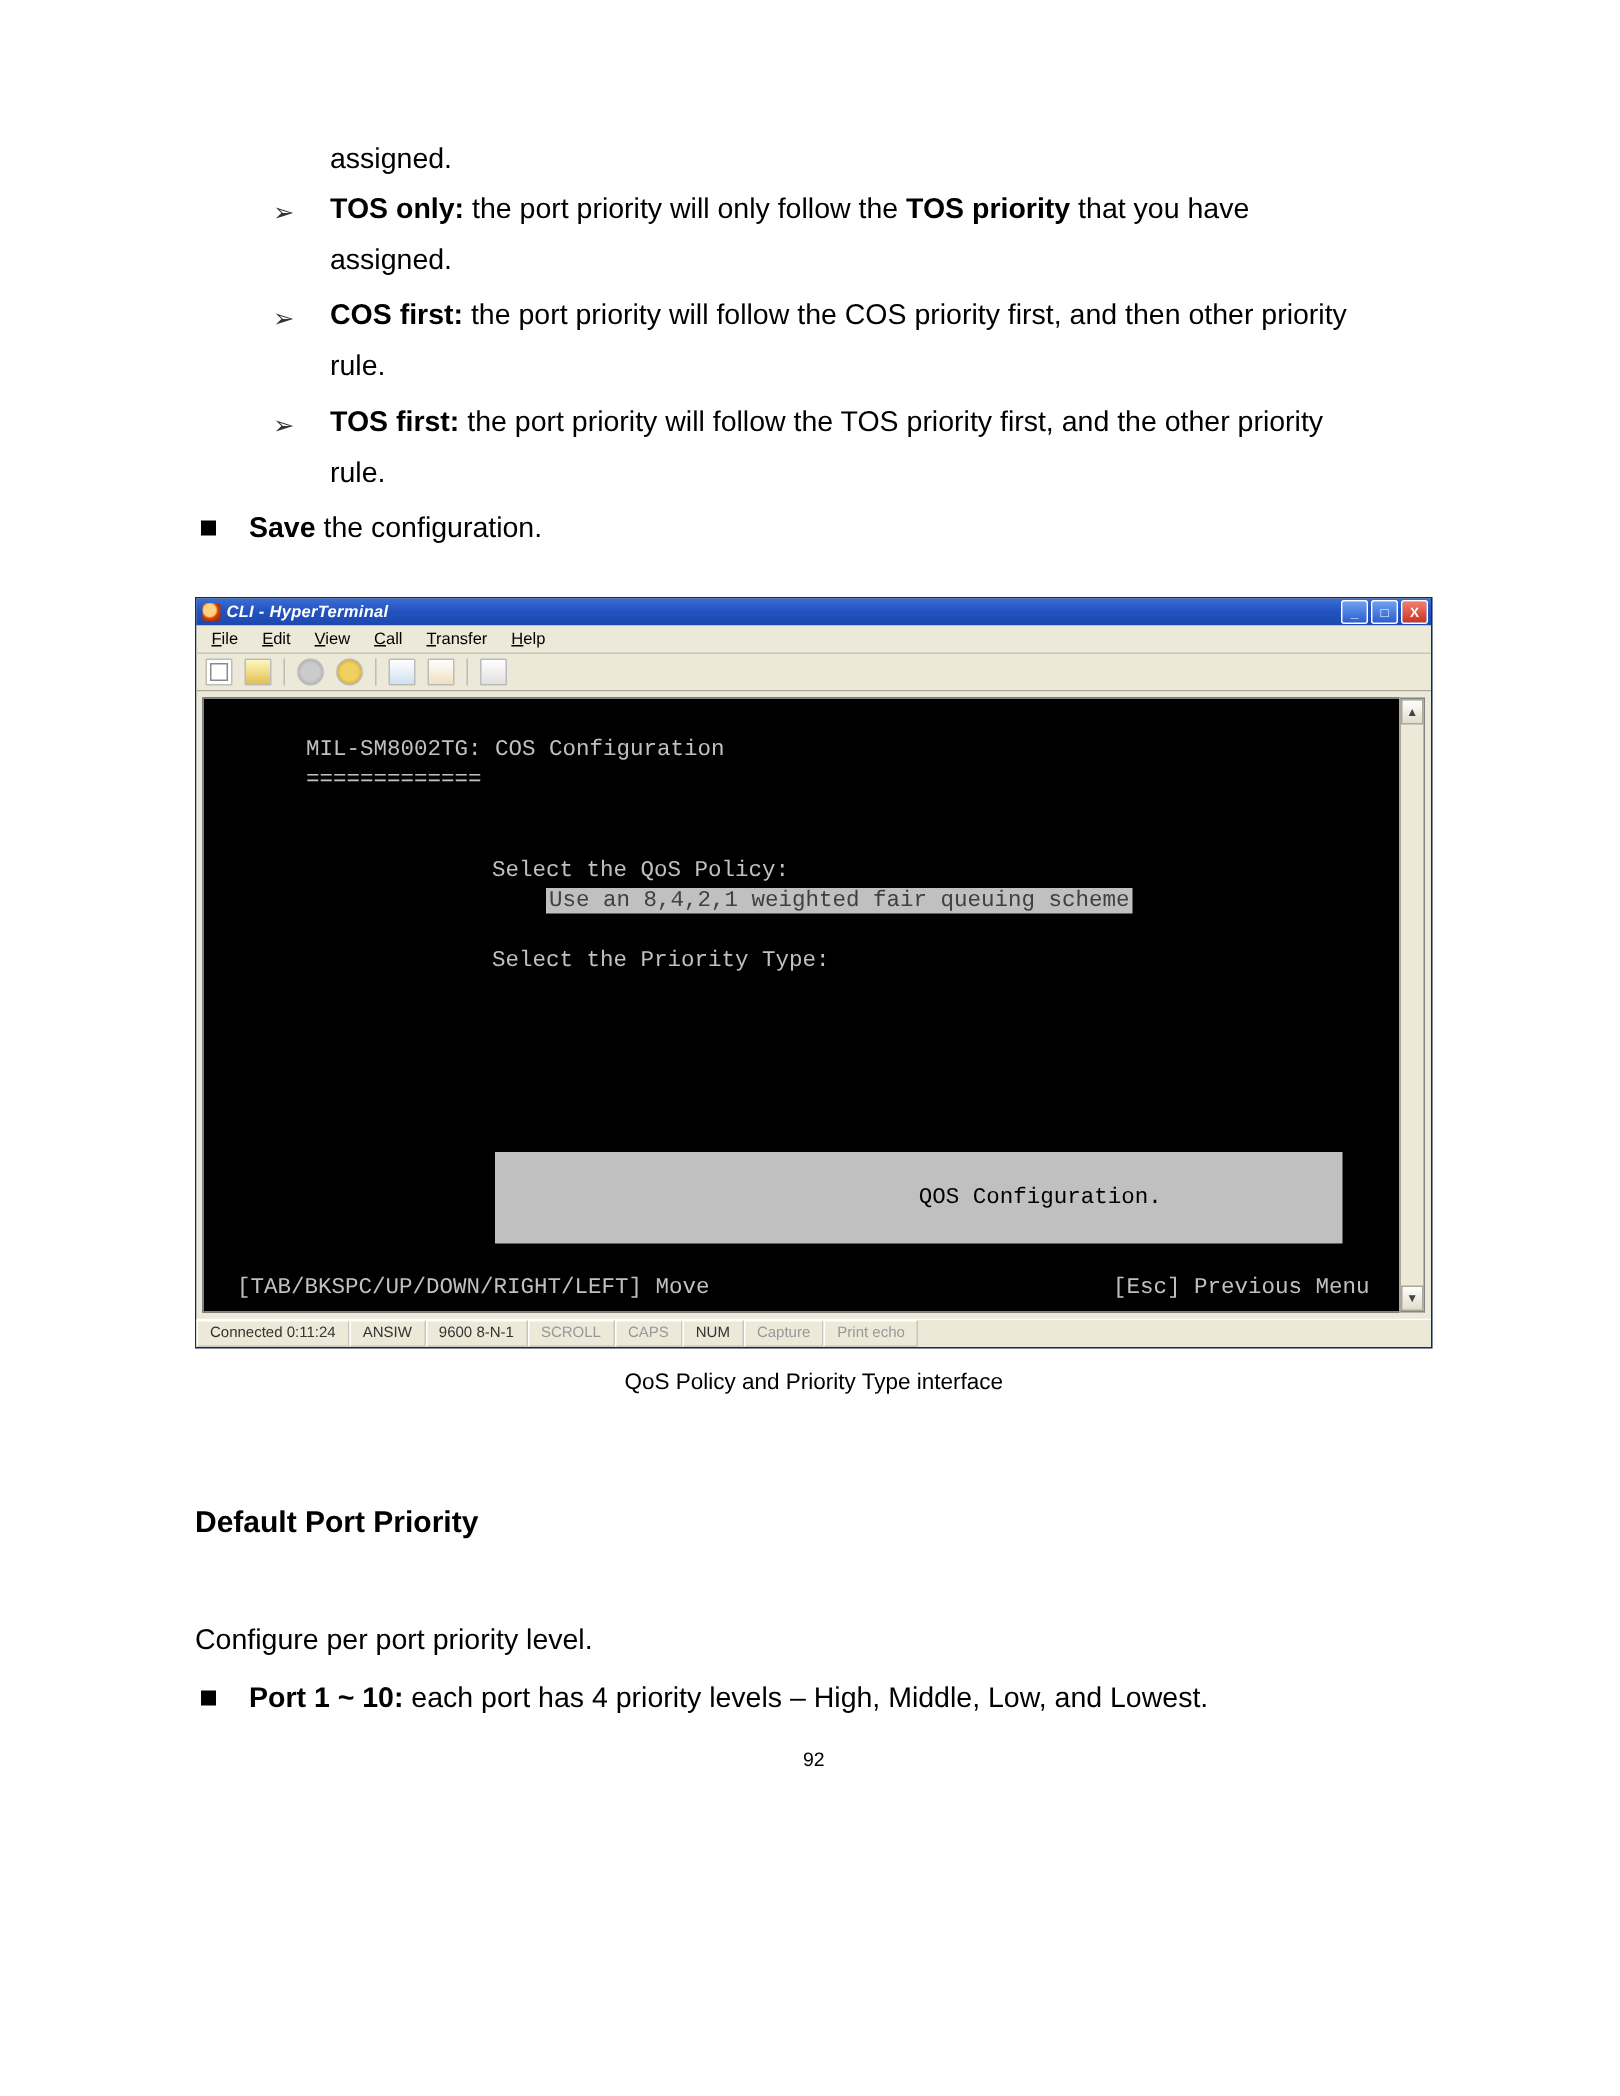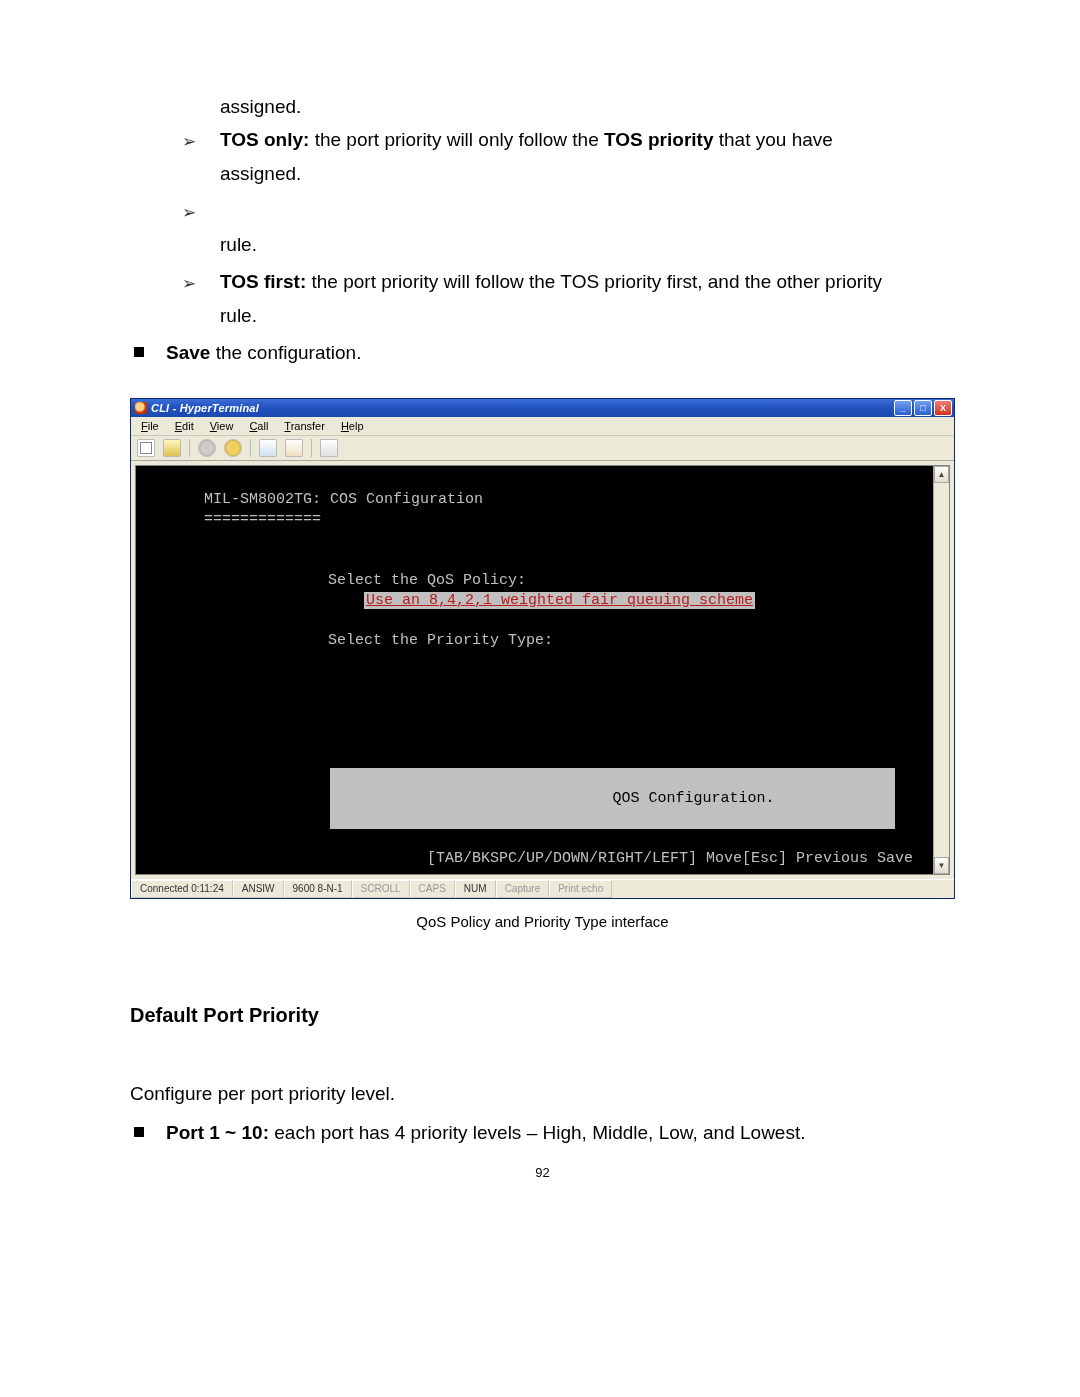--- a/index.html
+++ b/index.html
@@ -180,33 +180,32 @@
     border: 1px solid #aca899;
     display:flex;align-items:center;justify-content:center;
     font-size:8px;color:#444;
   }
   .term-line { white-space: pre; }
   .term-indent1 { margin-left: 46px; }
   .term-indent2 { margin-left: 170px; }
   .term-indent3 { margin-left: 206px; }
   .term-selected {
     background: #c0c0c0;
-    color: #b91c1c;
-    text-decoration: underline;
+    color: #404040;
     padding: 0 2px;
   }
   .term-inverse-bar {
     background: #c0c0c0;
     color: #000;
     display: inline-block;
     padding: 0 4px;
   }
   .term-footer-bottom {
     display:flex;
-    justify-content:flex-end;
+    justify-content:space-between;
   }
   .term-body{
     display:flex;
     flex-direction:column;
     height:100%;
   }
 
   .ht-status {
     background: #ece9d8;
     border-top: 1px solid #fff;
@@ -264,20 +263,23 @@
       <div class="bullet-content">
         <span class="bold">TOS only:</span><span> the port priority will only follow the </span><span class="bold">TOS priority</span><span> that you have</span>
       </div>
     </div>
     <div class="indent-text body-text">assigned.</div>
   </div>
 
   <div class="bullet-box">
     <div class="bullet-row body-text">
       <div class="tri-bullet">➢</div>
+      <div class="bullet-content">
+        <span class="bold">COS first:</span><span> the port priority will follow the COS priority first, and then other priority</span>
+      </div>
     </div>
     <div class="indent-text body-text">rule.</div>
   </div>
 
   <div class="bullet-box">
     <div class="bullet-row body-text">
       <div class="tri-bullet">➢</div>
       <div class="bullet-content">
         <span class="bold">TOS first:</span><span> the port priority will follow the TOS priority first, and the other priority</span>
       </div>
@@ -342,21 +344,21 @@
               <div class="term-line term-indent2">Select the Priority Type:</div>
             </div>
             <div style="margin-top:auto;">
               <div class="term-line" style="text-align:center;">
                 <span class="term-inverse-bar" style="padding:0 120px;">
                   <span>QOS Configuration.</span>
                 </span>
               </div>
               <div class="term-footer-bottom">
                 <span class="term-line">[TAB/BKSPC/UP/DOWN/RIGHT/LEFT] Move</span>
-                <span class="term-line" style="padding-right:10px;">[Esc] Previous Save</span>
+                <span class="term-line" style="padding-right:10px;">[Esc] Previous Menu</span>
               </div>
             </div>
           </div>
         </div>
         <div class="ht-scrollbar">
           <div class="sb-btn">▲</div>
           <div class="sb-btn">▼</div>
         </div>
       </div>
     </div>

